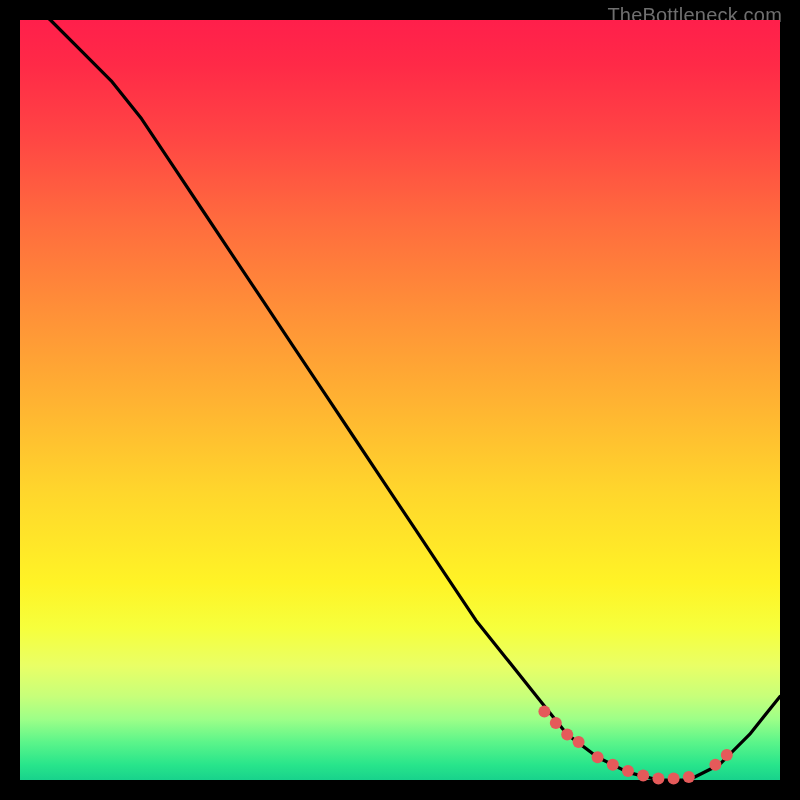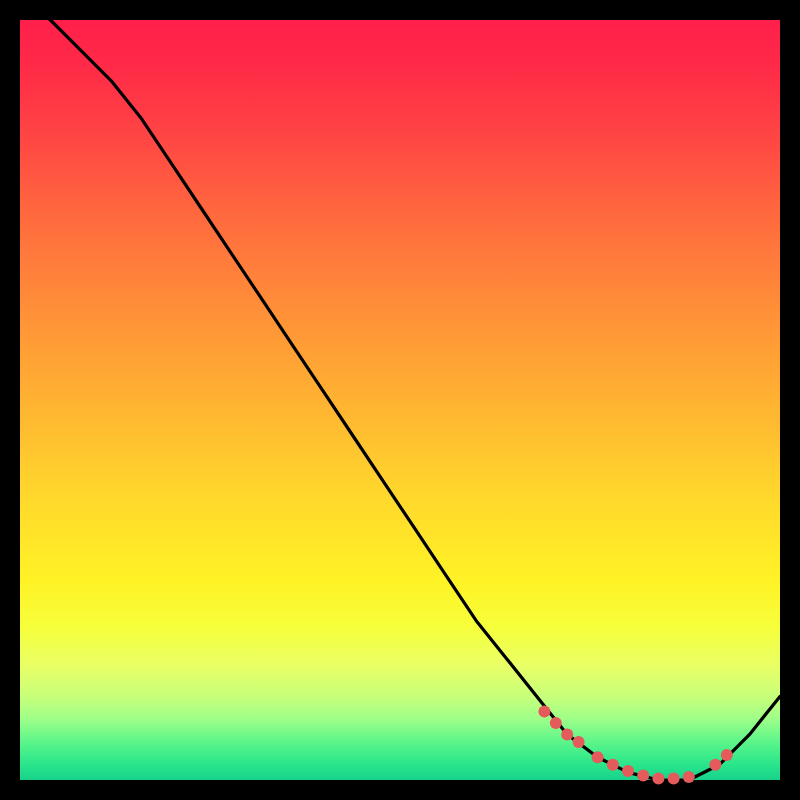--- a/index.html
+++ b/index.html
@@ -59,20 +59,21 @@
     width: 760px;
     height: 760px;
     overflow: visible;
   }
 </style>
 </head>
 <body>
 
 <div class="frame">
 
+  <div class="watermark">TheBottleneck.com</div>
 
   <div class="plot">
     <svg class="curve" viewBox="0 0 760 760" preserveAspectRatio="none">
       <path id="curve-path" fill="none" stroke="#000" stroke-width="3.2" stroke-linejoin="round" stroke-linecap="round" d="M0.0 -22.8 L30.4 0.0 L60.8 30.4 L91.2 60.8 L121.6 98.8 L152.0 144.4 L182.4 190.0 L212.8 235.6 L243.2 281.2 L273.6 326.8 L304.0 372.4 L334.4 418.0 L364.8 463.6 L395.2 509.2 L425.6 554.8 L456.0 600.4 L486.4 638.4 L516.8 676.4 L547.2 714.4 L577.6 737.2 L608.0 752.4 L638.4 760.0 L668.8 760.0 L699.2 744.8 L729.6 714.4 L760.0 676.4"></path>
       <g id="markers-group">
           <circle cx="524.4" cy="691.6" r="6" fill="#e55a5a"></circle>
           <circle cx="535.8" cy="703.0" r="6" fill="#e55a5a"></circle>
           <circle cx="547.2" cy="714.4" r="6" fill="#e55a5a"></circle>
           <circle cx="558.6" cy="722.0" r="6" fill="#e55a5a"></circle>
           <circle cx="577.6" cy="737.2" r="6" fill="#e55a5a"></circle>

